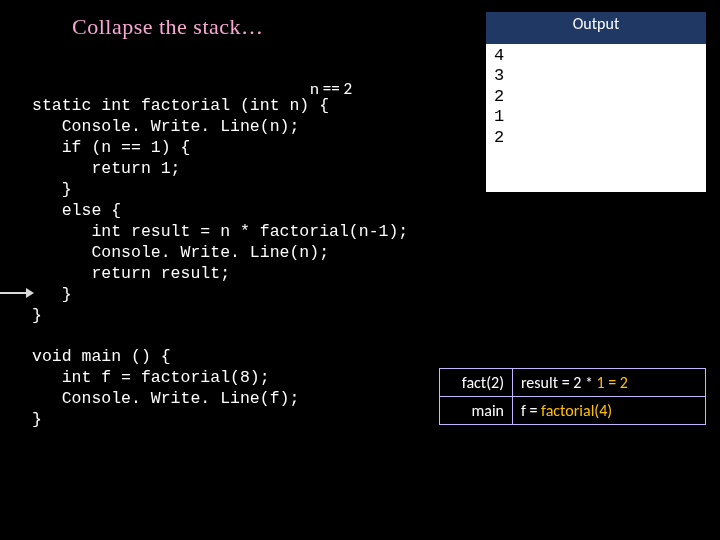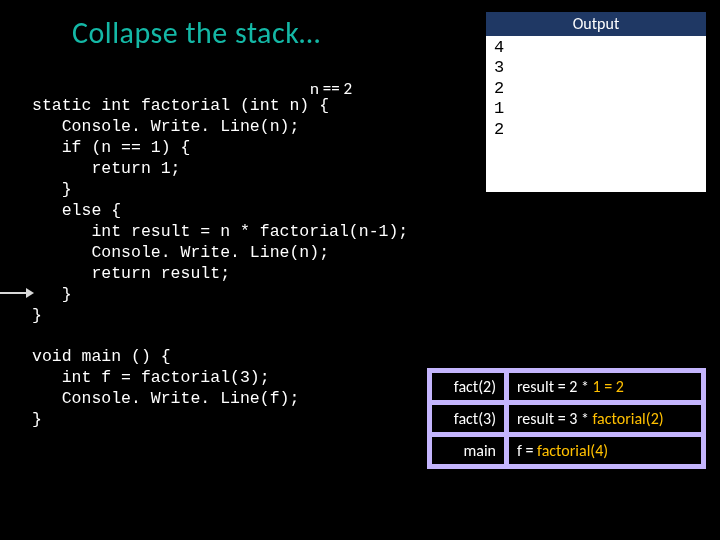--- a/index.html
+++ b/index.html
@@ -13,23 +13,24 @@
   }
   .slide {
     position: relative;
     width: 720px;
     height: 540px;
   }
   .title {
     position: absolute;
     top: 14px;
     left: 72px;
-    color: #14b8a6;
-    font-size: 30px;
+    color: #f9a8d4;
+    font-size: 22px;
     letter-spacing: 0.5px;
+    font-family: Liberation Serif, serif;
   }
   .annotation {
     position: absolute;
     top: 78px;
     left: 262px;
     color: #fff;
     font-size: 17px;
     margin-left: 48px;
   }
   .code {
@@ -62,21 +63,21 @@
   .output-box {
     position: absolute;
     top: 12px;
     right: 14px;
     width: 220px;
     height: 180px;
     background: #fff;
     box-sizing: border-box;
   }
   .output-header {
-    height: 24px;
+    height: 32px;
     background: #1f3864;
     color: #fff;
     text-align: center;
     font-size: 16px;
     line-height: 24px;
   }
   .output-body {
     padding: 2px 8px;
     font-family: "Courier New", monospace;
     font-size: 17px;
@@ -86,21 +87,21 @@
   }
   .stack-table {
     position: absolute;
     right: 14px;
     top: 368px;
     border-collapse: collapse;
     font-size: 16px;
     color: #fff;
   }
   .stack-table td {
-    border: 5px solid #c4b5fd;
+    border: 1px solid #c4b5fd;
     padding: 4px 8px;
     vertical-align: middle;
   }
   .stack-table td.fn {
     text-align: right;
     width: 56px;
     white-space: nowrap;
   }
   .stack-table td.expr {
     width: 176px;
@@ -127,43 +128,39 @@
       return 1;
    }
    else {
       int result = n * factorial(n-1);
       Console. Write. Line(n);
       return result;
    }
 }</span>
 
 <span>void main () {
-   int f = factorial(3);
+   int f = factorial(8);
    Console. Write. Line(f);
 }</span></div>
 
   <div class="output-box">
     <div class="output-header">Output</div>
     <div class="output-body">4
 3
 2
 1
 2</div>
   </div>
 
   <table class="stack-table">
     <tbody>
         <tr>
       <td class="fn">fact(2)</td>
       <td class="expr"><span>result = 2 * </span><span class="hl">1 = 2</span><span></span></td>
     </tr>
     <tr>
-      <td class="fn">fact(3)</td>
-      <td class="expr"><span>result = 3 * </span><span class="hl">factorial(2)</span><span></span></td>
-    </tr>
-    <tr>
       <td class="fn">main</td>
       <td class="expr"><span>f = </span><span class="hl">factorial(4)</span><span></span></td>
     </tr>
   </tbody>
     </table>
 
 </div>
 
 </body></html>

